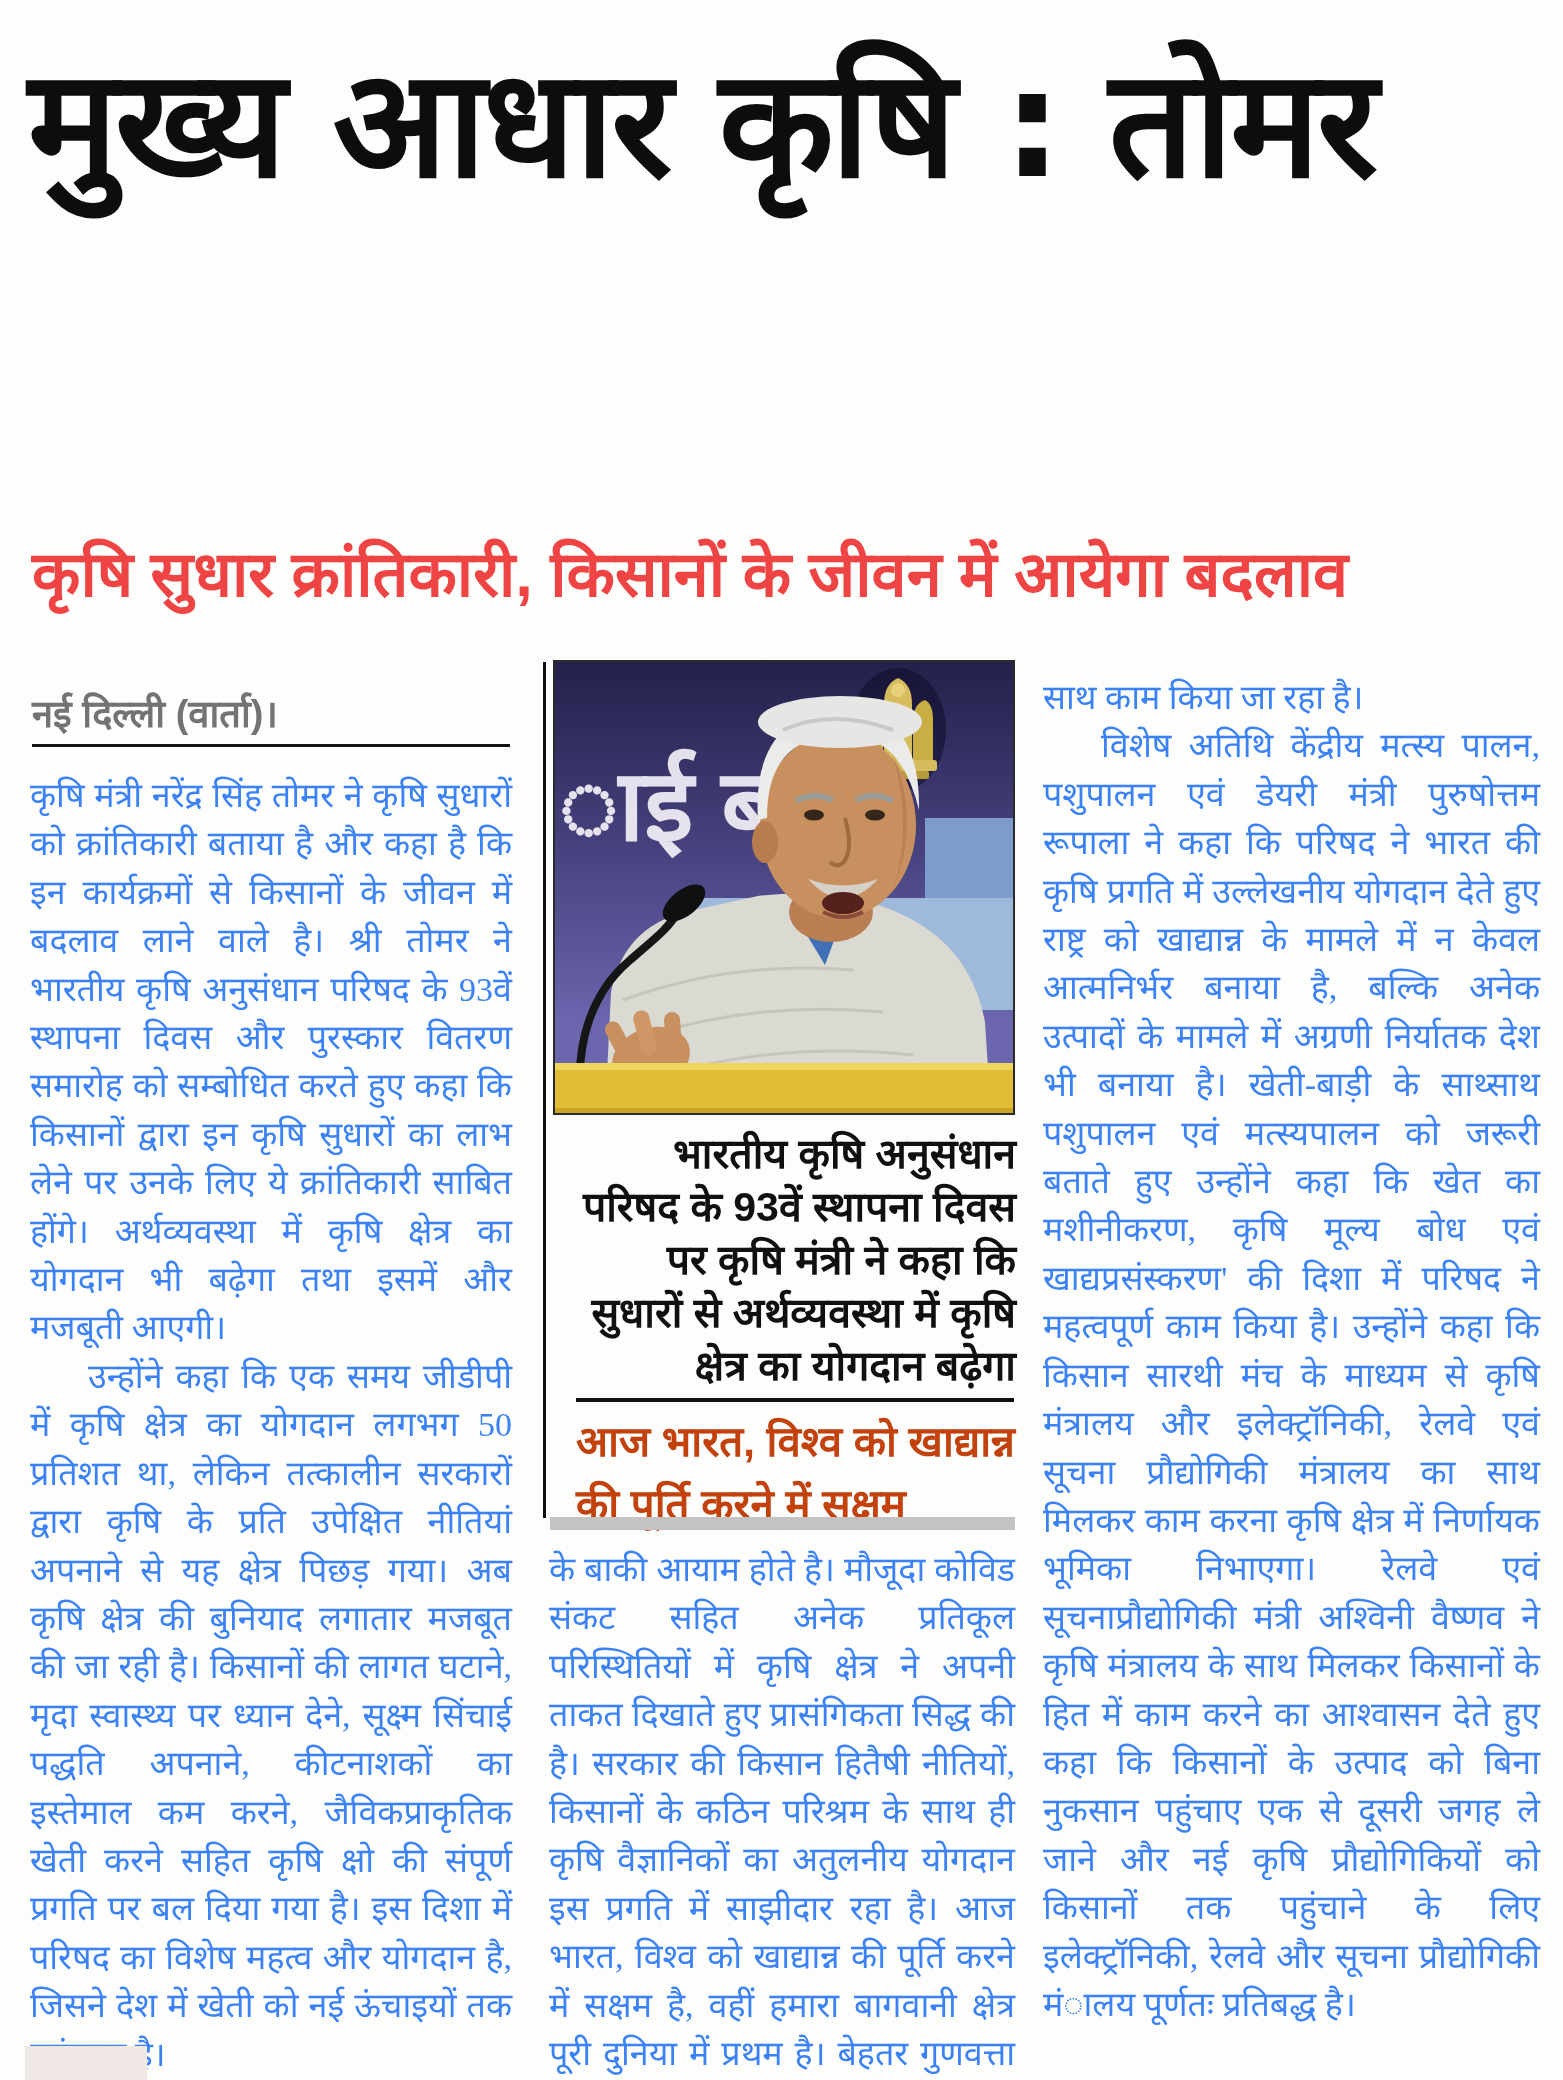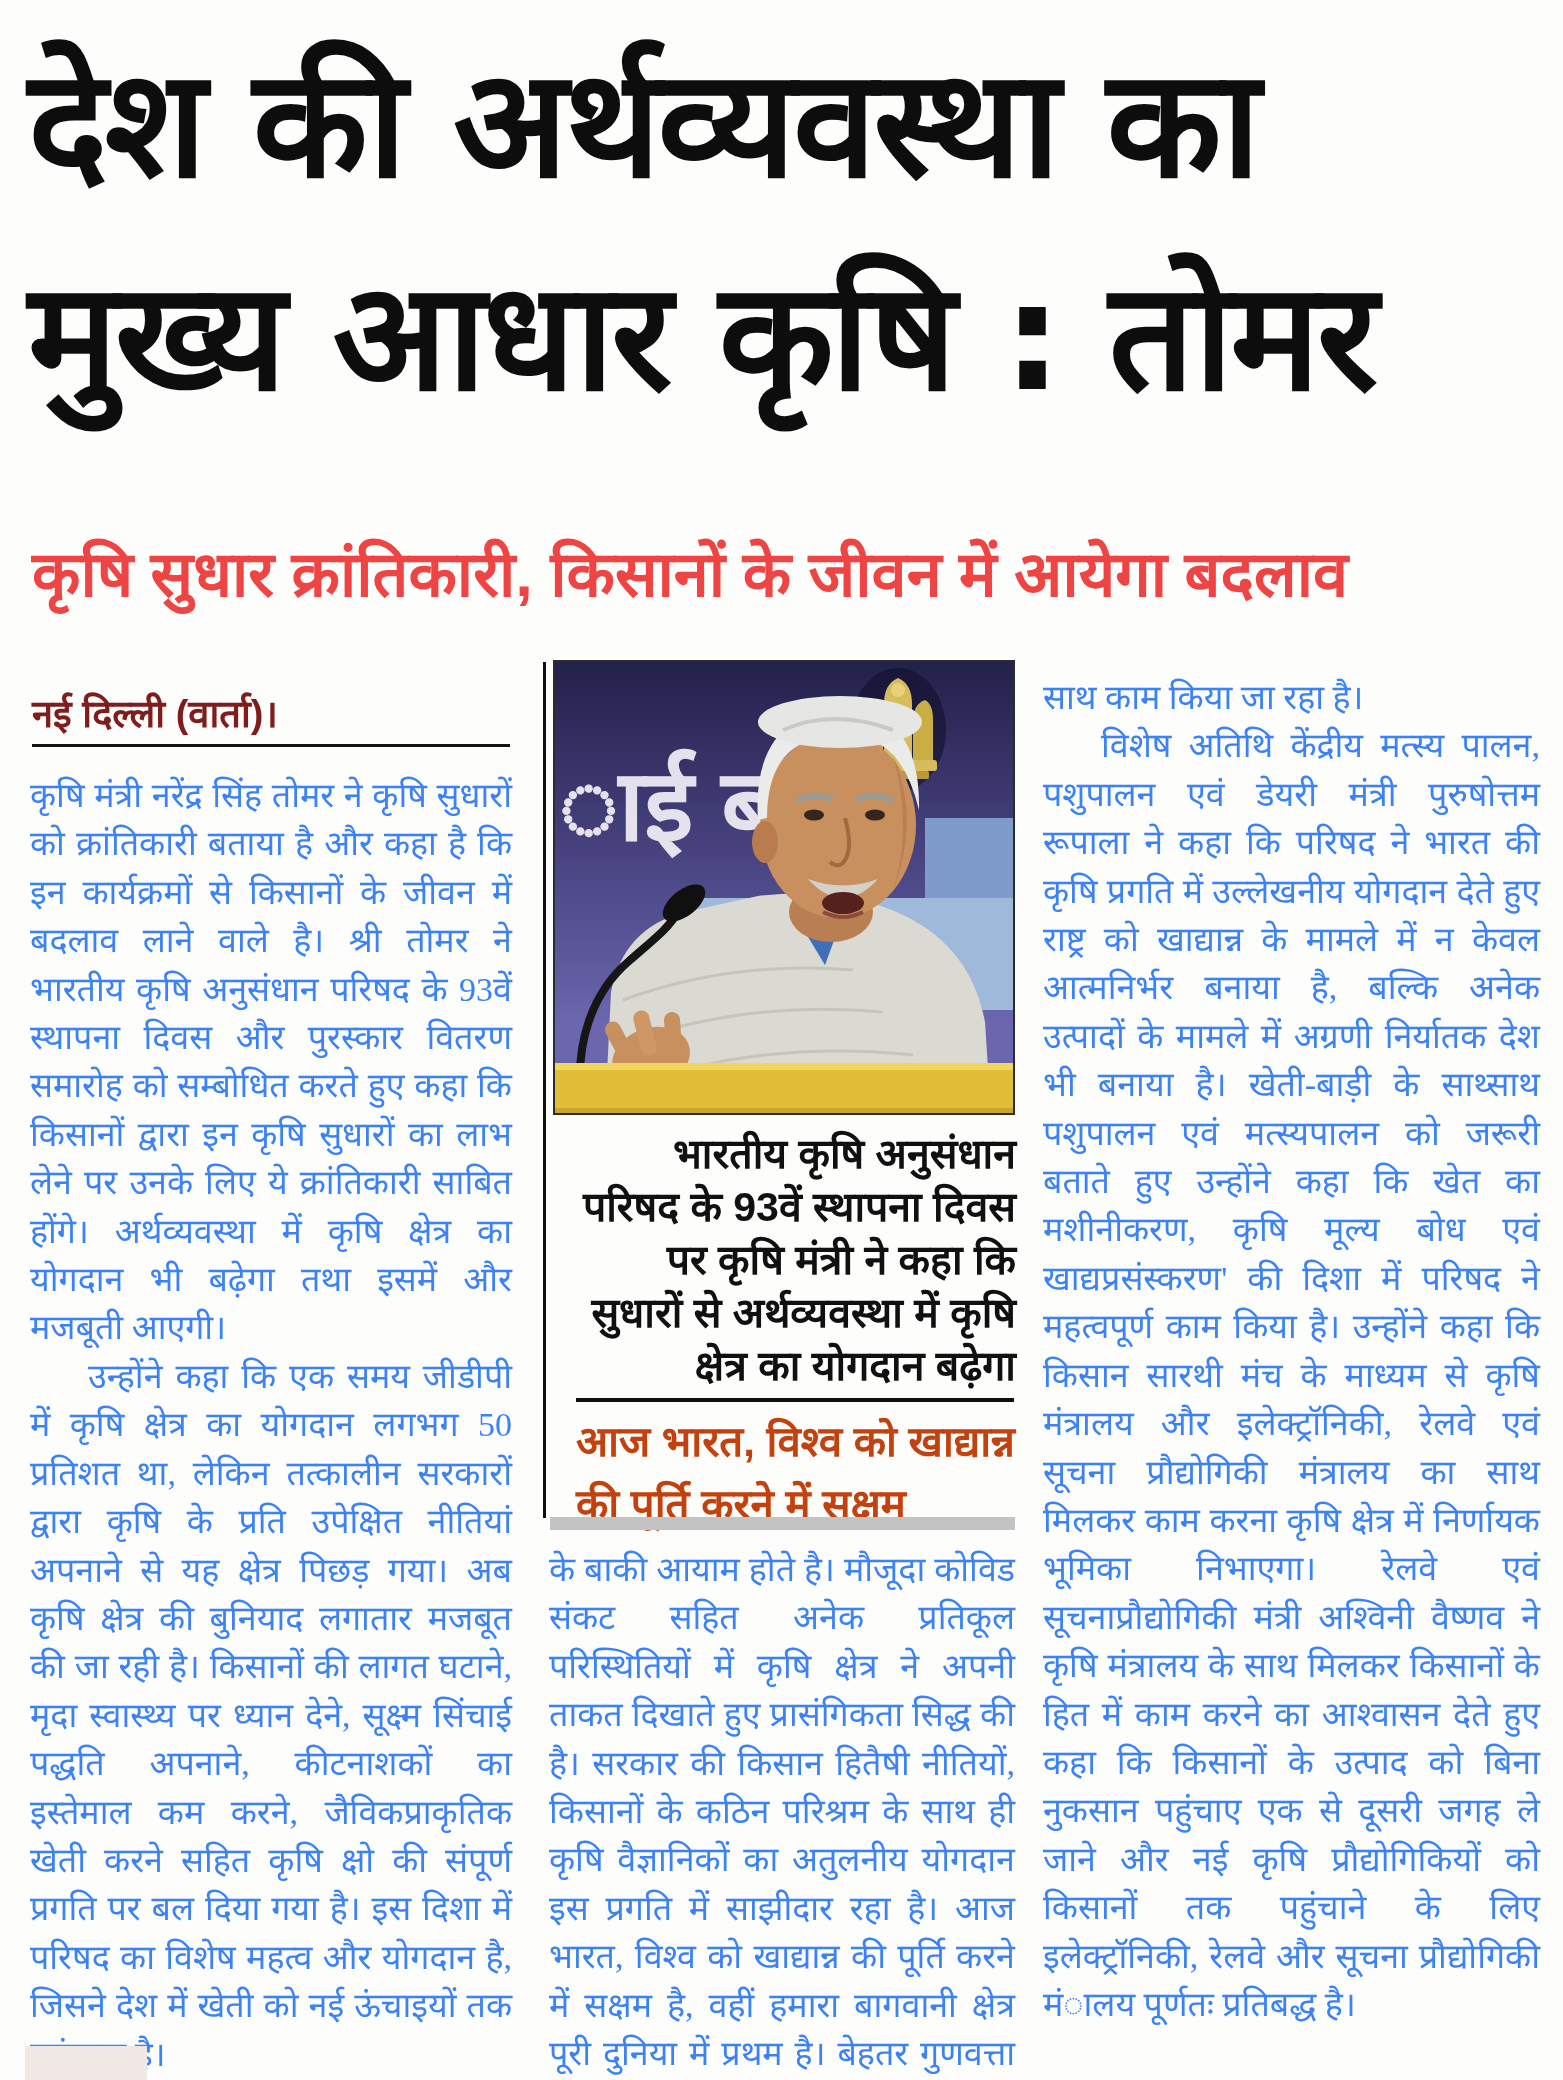--- a/index.html
+++ b/index.html
@@ -17,21 +17,21 @@
     font-family:"DejaVu Sans","Liberation Sans",sans-serif;
     white-space:nowrap;
   }
   .subheadline{
     left:32px;top:538px;width:1505px;
     font-size:63px;line-height:72px;font-weight:700;color:#ef4444;
     white-space:nowrap;
   }
   .byline{
     left:32px;top:686px;width:480px;
-    font-size:38px;font-weight:700;color:#7f1d1d;
+    font-size:38px;font-weight:700;color:#737373;
   }
   .byline-rule{left:32px;top:744px;width:478px;height:3px;background:#141414;}
   
   .bodycol{
     font-size:34px;line-height:48.4px;text-align:justify;color:#3b82f6;
     font-family:"Liberation Serif","DejaVu Serif",serif;
   }
   .bodycol p{margin:0;}
   .bodycol p.ind{text-indent:58px;}
   .col1{left:30px;top:772px;width:482px;height:1300px;}
@@ -51,21 +51,20 @@
     left:576px;top:1410px;width:440px;
     font-size:42px;line-height:63px;font-weight:700;color:#c2410c;
   }
   .gray-bar{left:550px;top:1517px;width:465px;height:13px;background:#c3c3c3;}
   .corner-smudge{left:25px;top:2046px;width:122px;height:34px;background:#efe8e4;}
 </style>
 </head>
 <body>
 
 <div class="abs headline">
-  <div>देश की अर्थव्यवस्था का</div>
   <div>मुख्य आधार कृषि : तोमर</div>
 </div>
 
 <div class="abs subheadline">कृषि सुधार क्रांतिकारी, किसानों के जीवन में आयेगा बदलाव</div>
 
 <div class="abs byline">नई दिल्ली (वार्ता)।</div>
 <div class="abs byline-rule"></div>
 
 <div class="abs bodycol col1">
   <p>कृषि  मंत्री नरेंद्र सिंह तोमर ने कृषि सुधारों को क्रांतिकारी बताया है और कहा है कि इन कार्यक्रमों से किसानों के जीवन में बदलाव लाने वाले है। श्री तोमर ने भारतीय कृषि अनुसंधान परिषद  के 93वें स्थापना दिवस और पुरस्कार वितरण समारोह को सम्बोधित करते हुए कहा कि किसानों द्वारा इन कृषि सुधारों का लाभ लेने पर उनके लिए ये क्रांतिकारी साबित होंगे।  अर्थव्यवस्था में कृषि क्षेत्र का योगदान भी बढ़ेगा तथा इसमें और मजबूती आएगी।</p>

